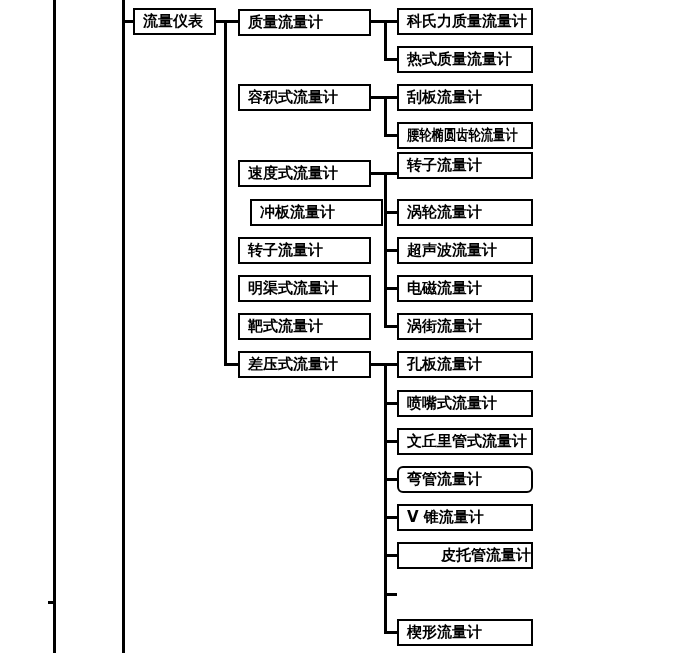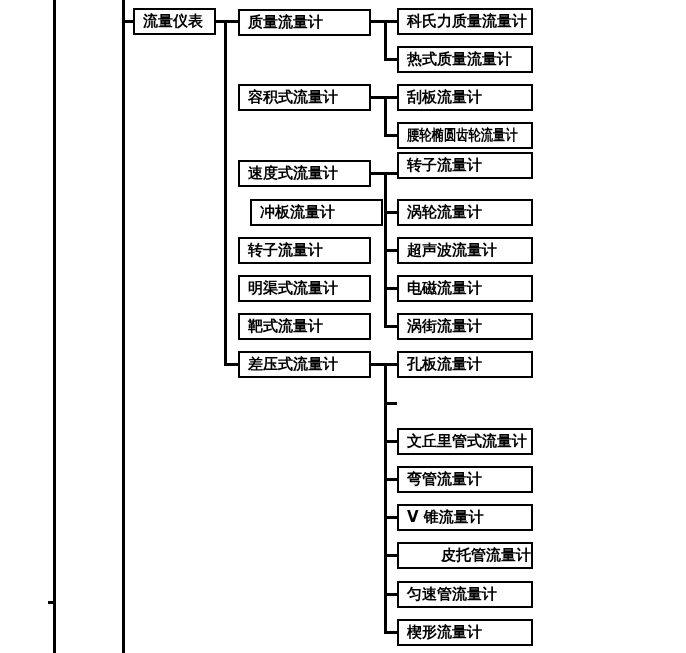--- a/index.html
+++ b/index.html
@@ -124,37 +124,37 @@
     <div class="node" style="left: 238px; top: 351.3px; width: 133px;">
       <span class="label">差压式流量计</span>
     </div>
     <div class="hline" style="left: 371px; top: 363.3px; width: 16px;"></div>
     <div class="vline" style="left: 384px; top: 363.3px; height: 270.4px;"></div>
     <div class="hline" style="left: 384px; top: 363.3px; width: 13px;"></div>
     <div class="node" style="left: 397px; top: 351.3px; width: 136px;">
       <span class="label">孔板流量计</span>
     </div>
     <div class="hline" style="left: 384px; top: 401.5px; width: 13px;"></div>
+    <div class="node" style="left: 397px; top: 389.5px; width: 136px;">
+      <span class="label">喷嘴式流量计</span>
+    </div>
     <div class="hline" style="left: 384px; top: 439.7px; width: 13px;"></div>
     <div class="node" style="left: 397px; top: 427.7px; width: 136px;">
       <span class="label">文丘里管式流量计</span>
     </div>
     <div class="hline" style="left: 384px; top: 477.9px; width: 13px;"></div>
-    <div class="node" style="left: 397px; top: 465.9px; width: 136px;">
+    <div class="node" style="left: 397px; top: 465.9px; width: 136px; border-radius: 6px;">
       <span class="label">弯管流量计</span>
     </div>
     <div class="hline" style="left: 384px; top: 516.1px; width: 13px;"></div>
     <div class="node" style="left: 397px; top: 504.1px; width: 136px;">
       <span class="label">V 锥流量计</span>
     </div>
     <div class="hline" style="left: 384px; top: 554.3px; width: 13px;"></div>
     <div class="node" style="left: 397px; top: 542.3px; width: 136px; justify-content: flex-end;">
       <span class="label">皮托管流量计</span>
     </div>
     <div class="hline" style="left: 384px; top: 592.5px; width: 13px;"></div>
-    <div class="node" style="left: 397px; top: 580.5px; width: 136px;">
-      <span class="label">匀速管流量计</span>
-    </div>
     <div class="hline" style="left: 384px; top: 630.7px; width: 13px;"></div>
     <div class="node" style="left: 397px; top: 618.7px; width: 136px;">
       <span class="label">楔形流量计</span>
     </div>
   </div>
 
 </body></html>

